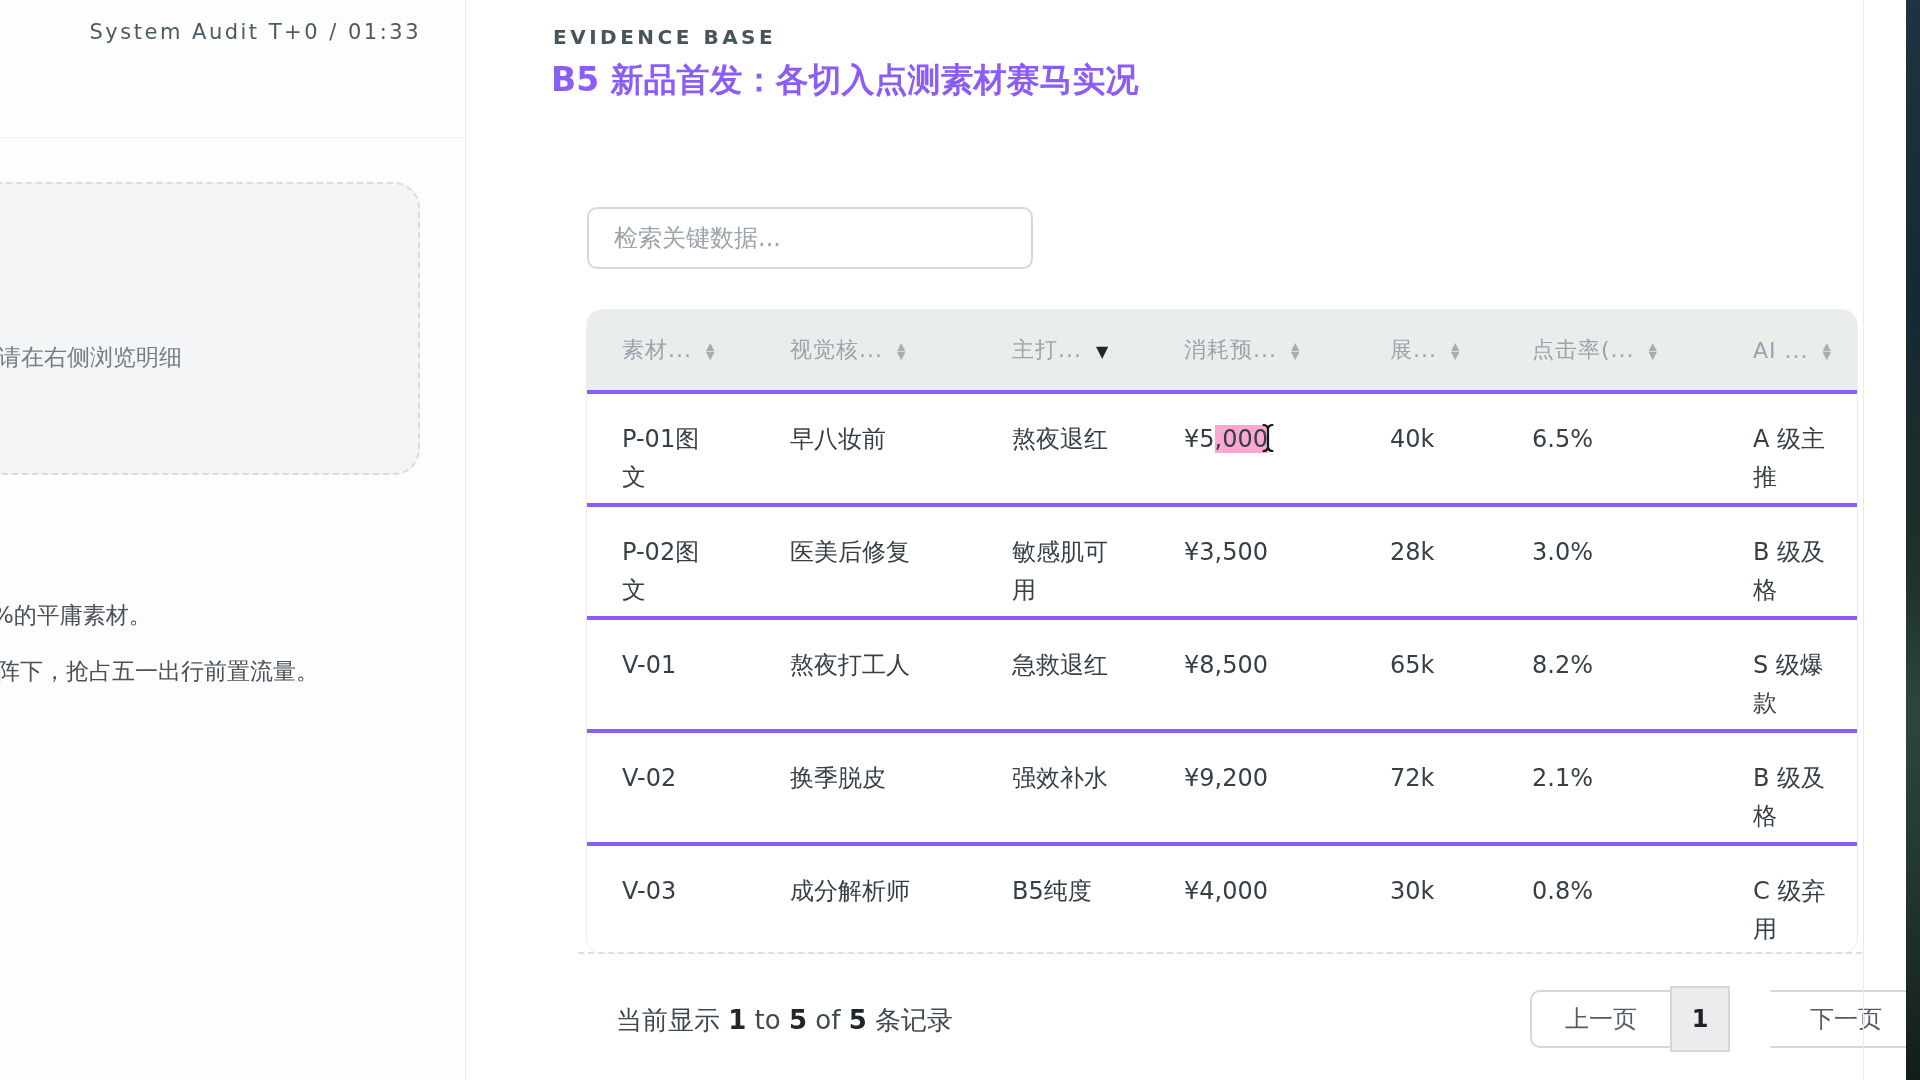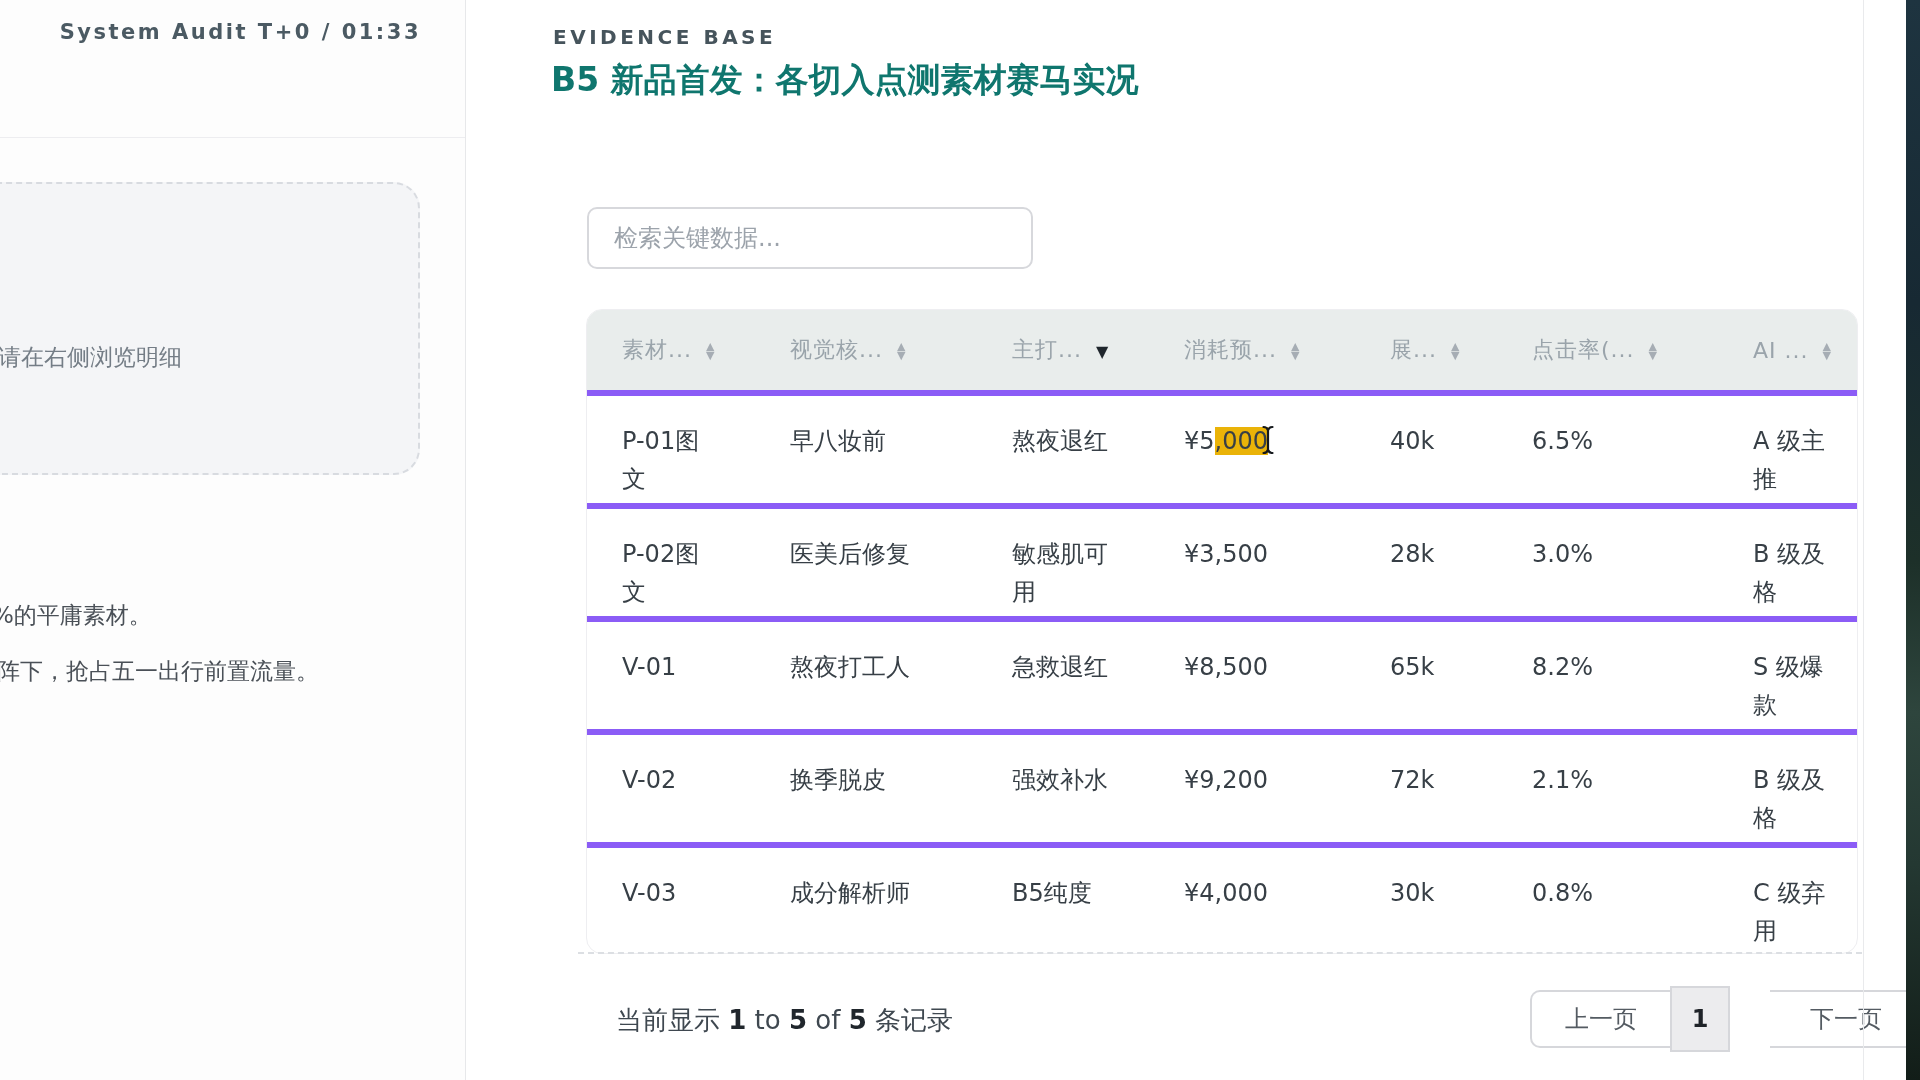--- a/index.html
+++ b/index.html
@@ -6,60 +6,60 @@
   html,body { width:1920px; height:1080px; }
   body {
     font-family: "DejaVu Sans", "Liberation Sans", sans-serif;
     background:#ffffff; color:#3a4147; position:relative; overflow:hidden;
   }
   .stage { position:absolute; inset:0; width:1920px; height:1080px; }
 
   
   .left-panel { position:absolute; left:0; top:0; width:466px; height:1080px;
     background:#fdfdfd; border-right:1px solid #e7e8ea; overflow:hidden; }
-  .audit-label { position:absolute; top:20px; right:44px; font-size:21px; font-weight:700;
+  .audit-label { position:absolute; top:20px; right:44px; font-size:21px; font-weight:400;
     letter-spacing:2.5px; color:#4b5a63; white-space:nowrap; }
   .left-header-line { position:absolute; top:137px; left:0; width:466px; height:1px; background:#ededf0; }
   .placeholder-box { position:absolute; left:-40px; top:182px; width:460px; height:293px;
     background:#f4f5f7; border:2px dashed #d8dbe0; border-radius:26px; }
   .placeholder-box-text { position:absolute; left:36px; top:158px; font-size:23px; color:#747d86; white-space:nowrap; }
   .note-line { position:absolute; font-size:23px; color:#4a5057; white-space:nowrap; }
   .note-line.l1 { left:-8px; top:600px; }
   .note-line.l2 { left:-26px; top:656px; }
 
   
   .right-gutter-line { position:absolute; left:1863px; top:0; width:1px; height:1080px; background:#e9eaec; }
   .dark-edge-panel { position:absolute; left:1906px; top:0; width:14px; height:1080px;
     background:linear-gradient(180deg,#1e3440 0%,#172933 28%,#1d3029 52%,#2e453d 66%,#243832 80%,#121d18 100%); }
 
   
   .main { position:absolute; left:477px; top:0; width:1396px; height:1080px; background:#ffffff; }
   .eyebrow { position:absolute; left:76px; top:25px; font-size:20px; font-weight:700;
     letter-spacing:3.5px; color:#46545c; }
-  .page-title { position:absolute; left:74px; top:58px; font-size:33px; font-weight:700; color:#0f766e; }
+  .page-title { position:absolute; left:74px; top:58px; font-size:33px; font-weight:700; color:#8b5cf6; }
 
   .search-input { position:absolute; left:110px; top:207px; width:446px; height:62px;
     border:2px solid #d7d8dc; border-radius:10px; background:#fff; font-size:24px; color:#3a4147;
     padding:0 25px; outline:none; font-family:"DejaVu Sans","Liberation Sans",sans-serif; }
   .search-input::placeholder { color:#9ca3ab; }
 
   
   .table-card { position:absolute; left:109px; top:309px; width:1272px; height:645px;
     background:#fff; border:1px solid #eeeef1; border-radius:16px; overflow:hidden; }
   .thead, .trow { display:grid; grid-template-columns:168px 222px 172px 206px 142px 221px 141px; }
   .thead { height:80px; background:#e9edec; }
   .th { display:flex; align-items:center; gap:14px; padding-left:35px; font-size:22px;
     font-weight:500; letter-spacing:1px; color:#9aa4ab; cursor:pointer; white-space:nowrap; overflow:hidden; }
   .sort-both { display:inline-flex; flex-direction:column; line-height:9px; font-size:11px;
     color:#a6adb4; transform:translateY(1px); }
   .sort-desc { font-size:16px; color:#1f262c; transform:translateY(1px); }
-  .trow { height:113px; border-top:6px solid #8b5cf6; }
+  .trow { height:113px; border-top:4px solid #8b5cf6; }
   .trow:first-of-type { border-top:none; }
   .td { padding:26px 12px 0 35px; font-size:24px; line-height:38px; color:#373f46; white-space:pre-line; }
-  .sel-bg { background:#eab308; }
+  .sel-bg { background:#f9a8d4; }
   .ibeam { display:inline-block; vertical-align:-7px; margin-left:-8px; }
   .table-bottom-dashes { position:absolute; left:101px; top:952px; width:1284px; height:0;
     border-top:2px dashed #dcdfe3; }
 
   
   .summary { position:absolute; left:139px; top:1003px; font-size:26px; color:#3f4850; }
   .summary b { font-weight:700; color:#20262c; }
   .pagination { position:absolute; left:1005px; top:990px; height:58px; display:flex; align-items:center;padding-left:48px; }
   .page-btn { height:58px; background:#fff; border:2px solid #d6d7db; font-size:24px; color:#545b62;
     display:flex; align-items:center; justify-content:center; cursor:pointer;

